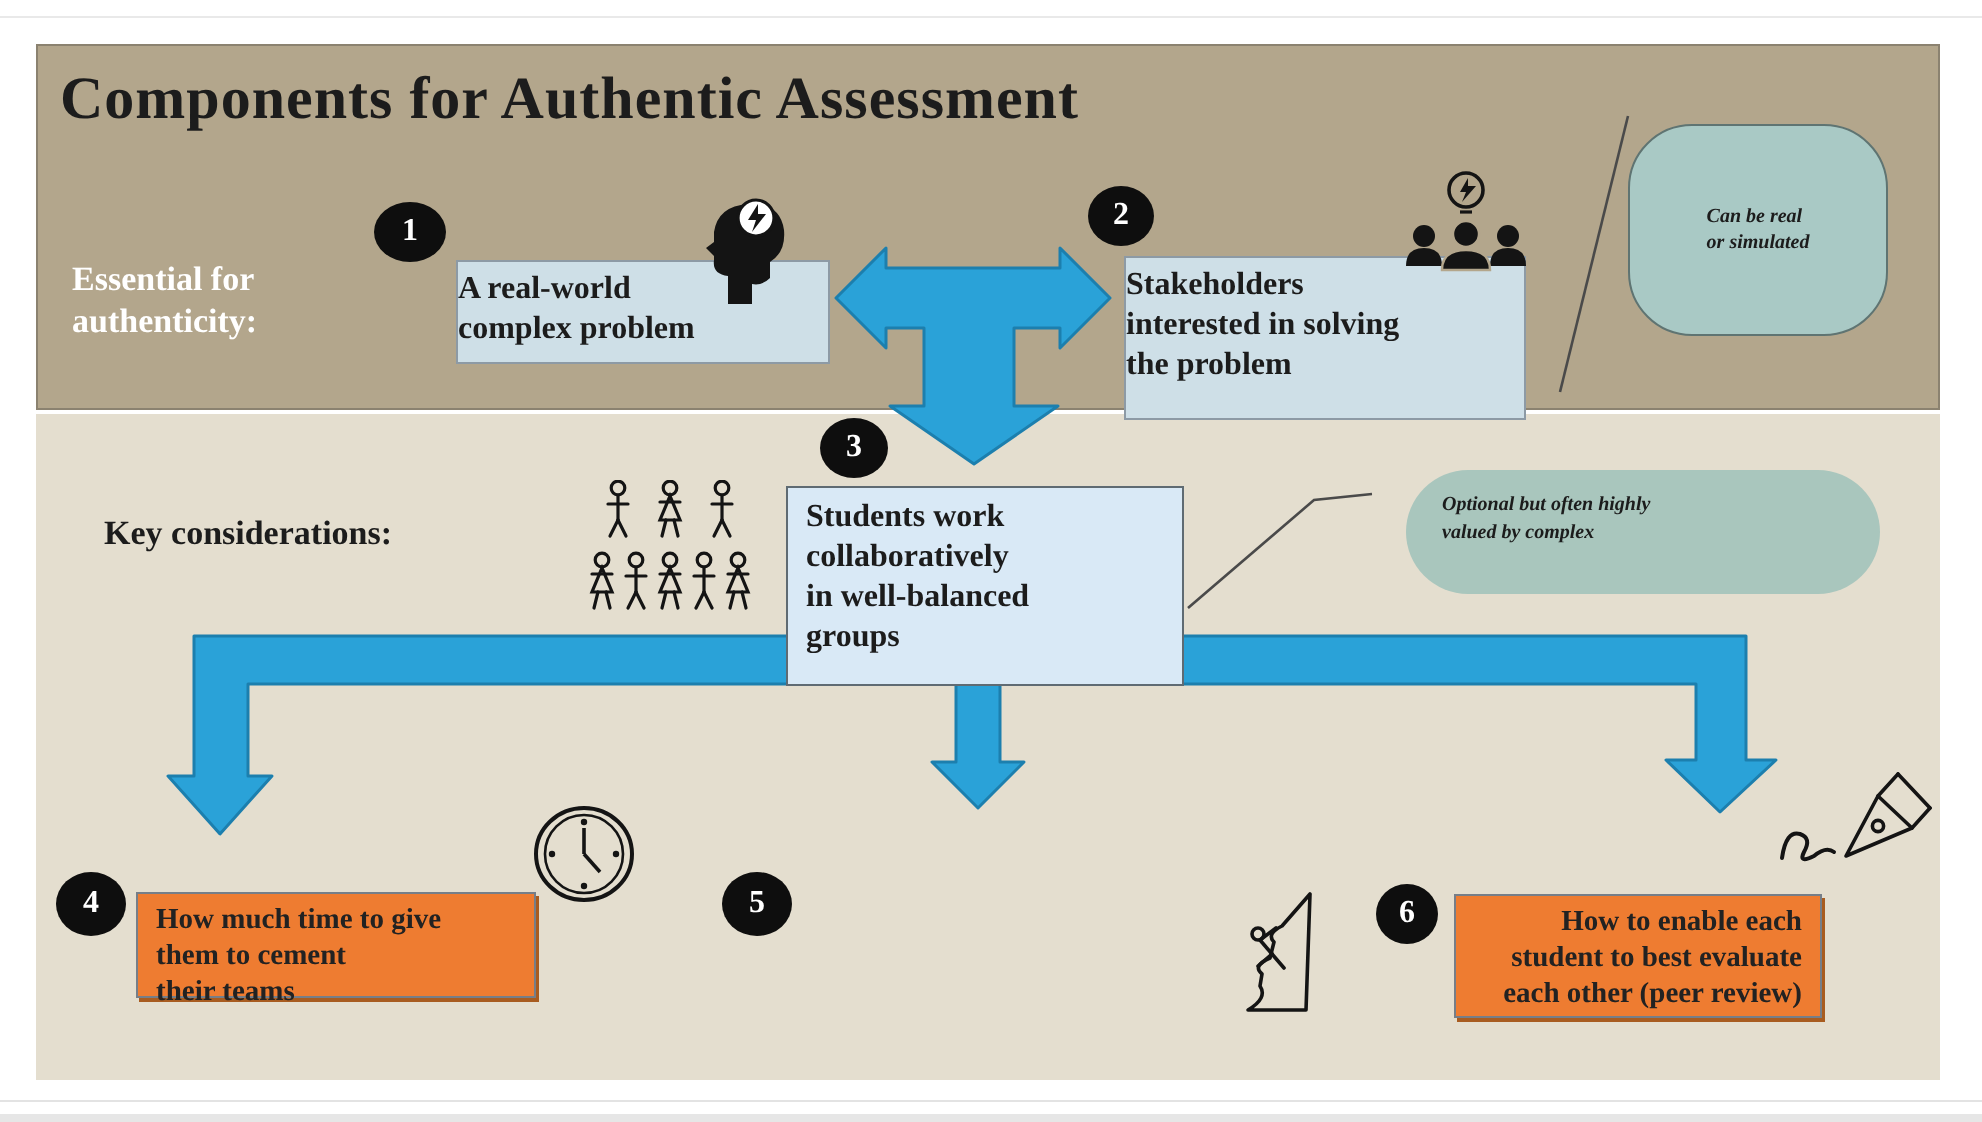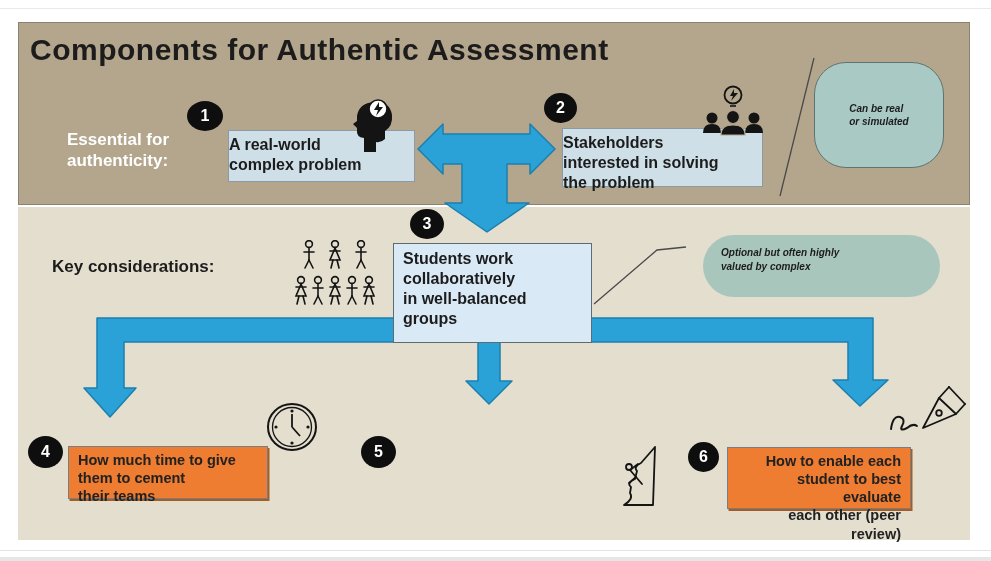--- a/index.html
+++ b/index.html
@@ -1,30 +1,30 @@
 <!DOCTYPE html>
 <html style="--tan_panel: #b3a68c; --beige_panel: #e4decf; --arrow_blue: #2aa2d8; --arrow_edge: #1c7fae; --box_blue_light: #cedfe7; --box_blue_pale: #d9e9f6; --note_teal: #a9c9c5; --note_teal2: #a9c6bd; --orange: #ee7c31; --ink: #1c1c1c; --circle_black: #0e0e0e;"><head>
 <meta charset="utf-8">
 <style>
   html,body{margin:0;padding:0;background:#fff;}
   #canvas{
     position:relative;width:991px;height:561px;background:#fff;overflow:hidden;
-    font-family:Liberation Sans, sans-serif;color:var(--ink);
+    font-family:Liberation Serif, serif;color:var(--ink);
   }
   .hairline{position:absolute;left:0;width:100%;height:1px;background:#e9e9e9;}
   .bottom-band{position:absolute;left:0;bottom:0;width:100%;height:4px;background:#e6e6e6;}
   .panel{position:absolute;box-sizing:border-box;}
   .panel-tan{left:18px;top:22px;width:952px;height:183px;background:var(--tan_panel);border:1px solid #8b8270;}
   .panel-beige{left:18px;top:207px;width:952px;height:333px;background:var(--beige_panel);}
   .title{
     position:absolute;left:30px;top:33px;width:760px;
     font-size:30px;font-weight:bold;letter-spacing:.5px;color:var(--ink);
   }
   .side-label{position:absolute;font-weight:bold;white-space:pre-line;line-height:1.25;}
-  .label-essential{left:36px;top:129px;font-size:17px;color:#fff;margin-left:31px;}
+  .label-essential{left:36px;top:129px;font-size:17px;color:#fff;}
   .label-key{left:52px;top:256px;font-size:17px;color:var(--ink);text-align:right;}
   .num-badge{
     position:absolute;background:var(--circle_black);color:#fff;border-radius:50%;
     display:flex;align-items:center;justify-content:center;
     font-size:16px;font-weight:bold;z-index:3;
   }
   .box{
     position:absolute;box-sizing:border-box;z-index:2;
     font-weight:bold;white-space:pre-line;line-height:1.25;color:var(--ink);
   }
@@ -82,21 +82,21 @@
 
   <div class="num-badge" style="left:187px;top:101px;width:36px;height:30px;">1</div>
   <div class="num-badge" style="left:544px;top:93px;width:33px;height:30px;">2</div>
   <div class="num-badge" style="left:410px;top:209px;width:34px;height:30px;">3</div>
   <div class="num-badge" style="left:28px;top:436px;width:35px;height:32px;">4</div>
   <div class="num-badge" style="left:361px;top:436px;width:35px;height:32px;">5</div>
   <div class="num-badge" style="left:688px;top:442px;width:31px;height:30px;">6</div>
 
   <div class="box box-blue" style="left:228px;top:130px;width:187px;height:52px;">A real-world
 complex problem</div>
-  <div class="box box-blue" style="left:562px;top:128px;width:201px;height:59px;">Stakeholders
+  <div class="box box-blue" style="left:562px;top:128px;width:201px;height:82px;">Stakeholders
 interested in solving
 the problem</div>
   <div class="box box-blue3" style="left:393px;top:243px;width:199px;height:100px;">Students work
 collaboratively
 in well-balanced
 groups</div>
   <div class="box box-orange" style="left:68px;top:446px;width:200px;height:53px;">How much time to give
 them to cement
 their teams</div>
   <div class="box box-orange" style="left:727px;top:447px;width:184px;height:62px;text-align:right;">How to enable each

